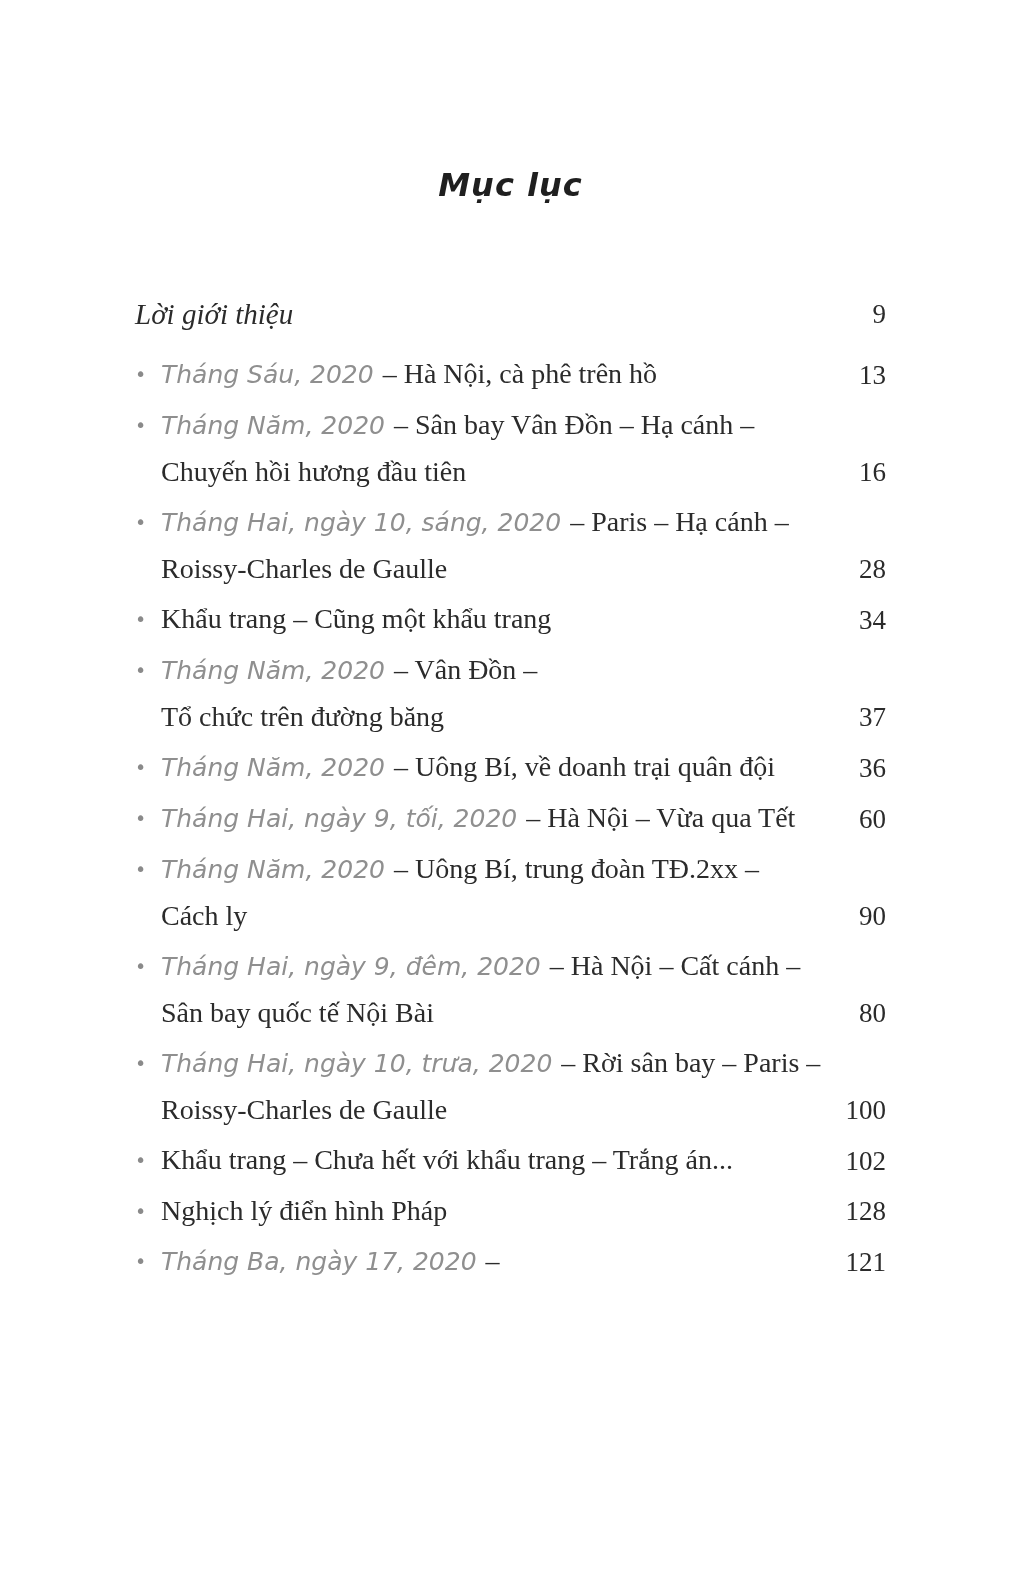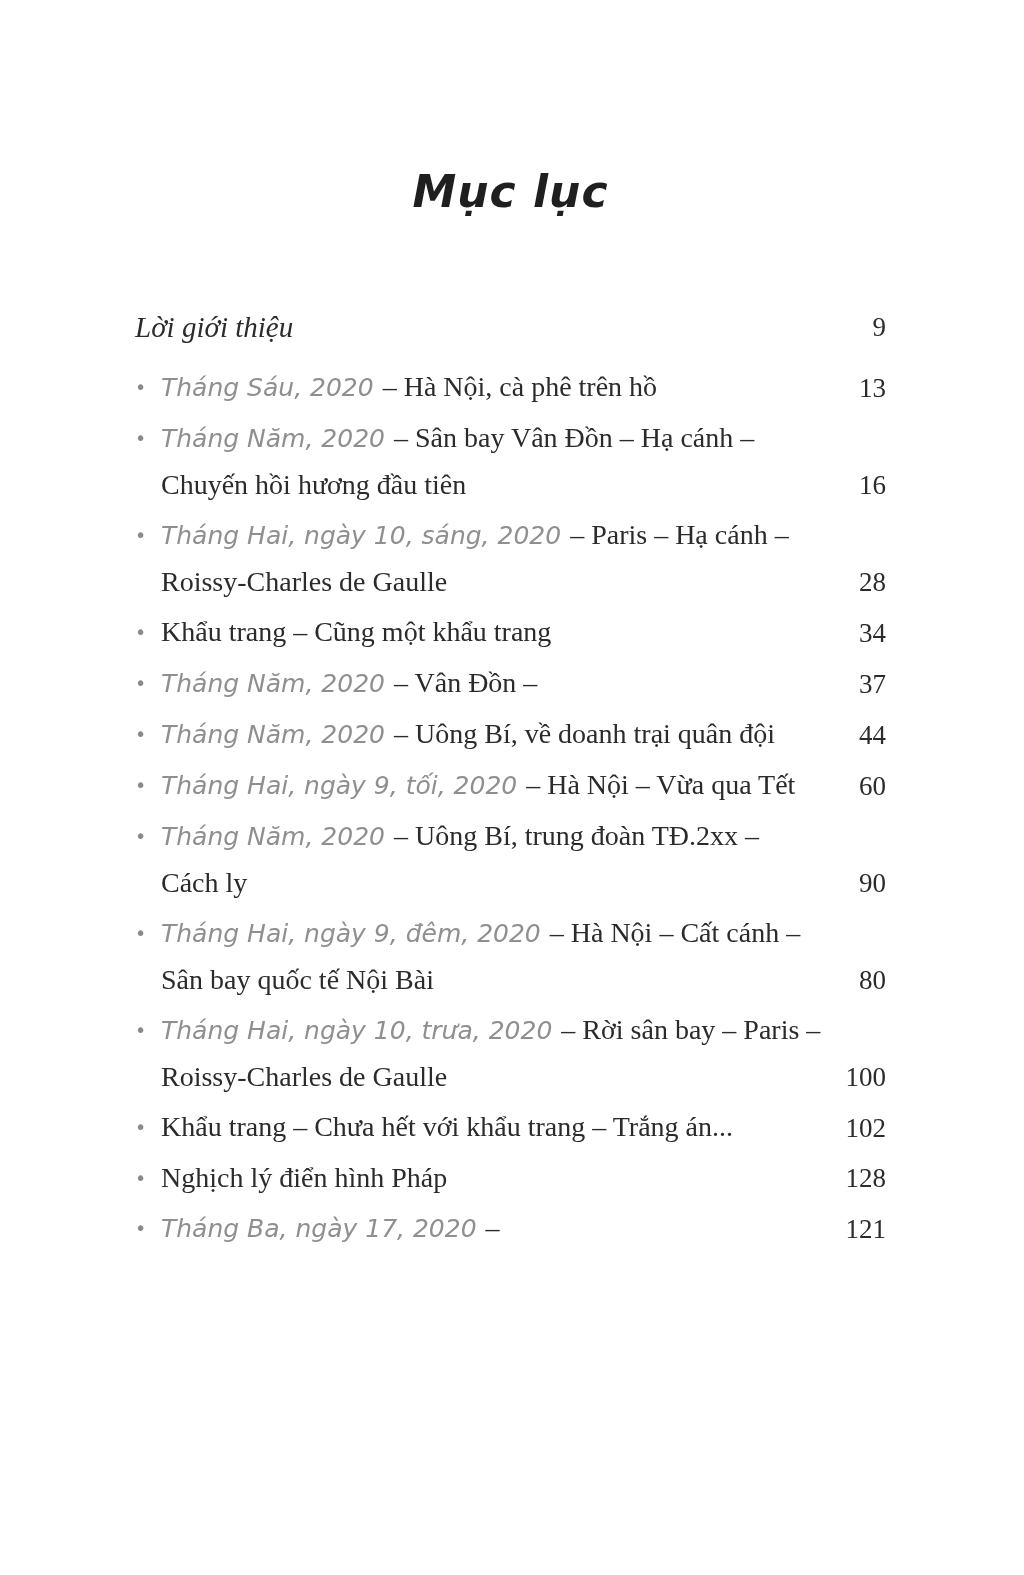--- a/index.html
+++ b/index.html
@@ -14,21 +14,21 @@
   .page {
     width: 100%;
     height: 100%;
     padding: 168px 138px 0 135px;
   }
   .title {
     text-align: center;
     font-family: "DejaVu Sans", sans-serif;
     font-style: italic;
     font-weight: 700;
-    font-size: 44px;
+    font-size: 32px;
     line-height: 1.1;
     color: #1f1f1f;
     letter-spacing: 1px;
   }
   .intro-row {
     display: flex;
     margin-top: 88px;
     font-size: 29px;
     line-height: 46px;
     gap: 40px;
@@ -118,31 +118,32 @@
       <div class="entry-line1"><span class="prefix"></span><span class="rest">Khẩu trang – Cũng một khẩu trang</span></div>
 
     </div>
     <span class="page-num">34</span>
   </div>
 
   <div class="entry">
     <span class="bullet">•</span>
     <div class="entry-text">
       <div class="entry-line1"><span class="prefix">Tháng Năm, 2020</span><span class="rest">– Vân Đồn –</span></div>
+      <div class="entry-line2">Tổ chức trên đường băng</div>
     </div>
     <span class="page-num">37</span>
   </div>
 
   <div class="entry">
     <span class="bullet">•</span>
     <div class="entry-text">
       <div class="entry-line1"><span class="prefix">Tháng Năm, 2020</span><span class="rest">– Uông Bí, về doanh trại quân đội</span></div>
 
     </div>
-    <span class="page-num">44</span>
+    <span class="page-num">36</span>
   </div>
 
   <div class="entry">
     <span class="bullet">•</span>
     <div class="entry-text">
       <div class="entry-line1"><span class="prefix">Tháng Hai, ngày 9, tối, 2020</span><span class="rest">– Hà Nội – Vừa qua Tết</span></div>
 
     </div>
     <span class="page-num">60</span>
   </div>

